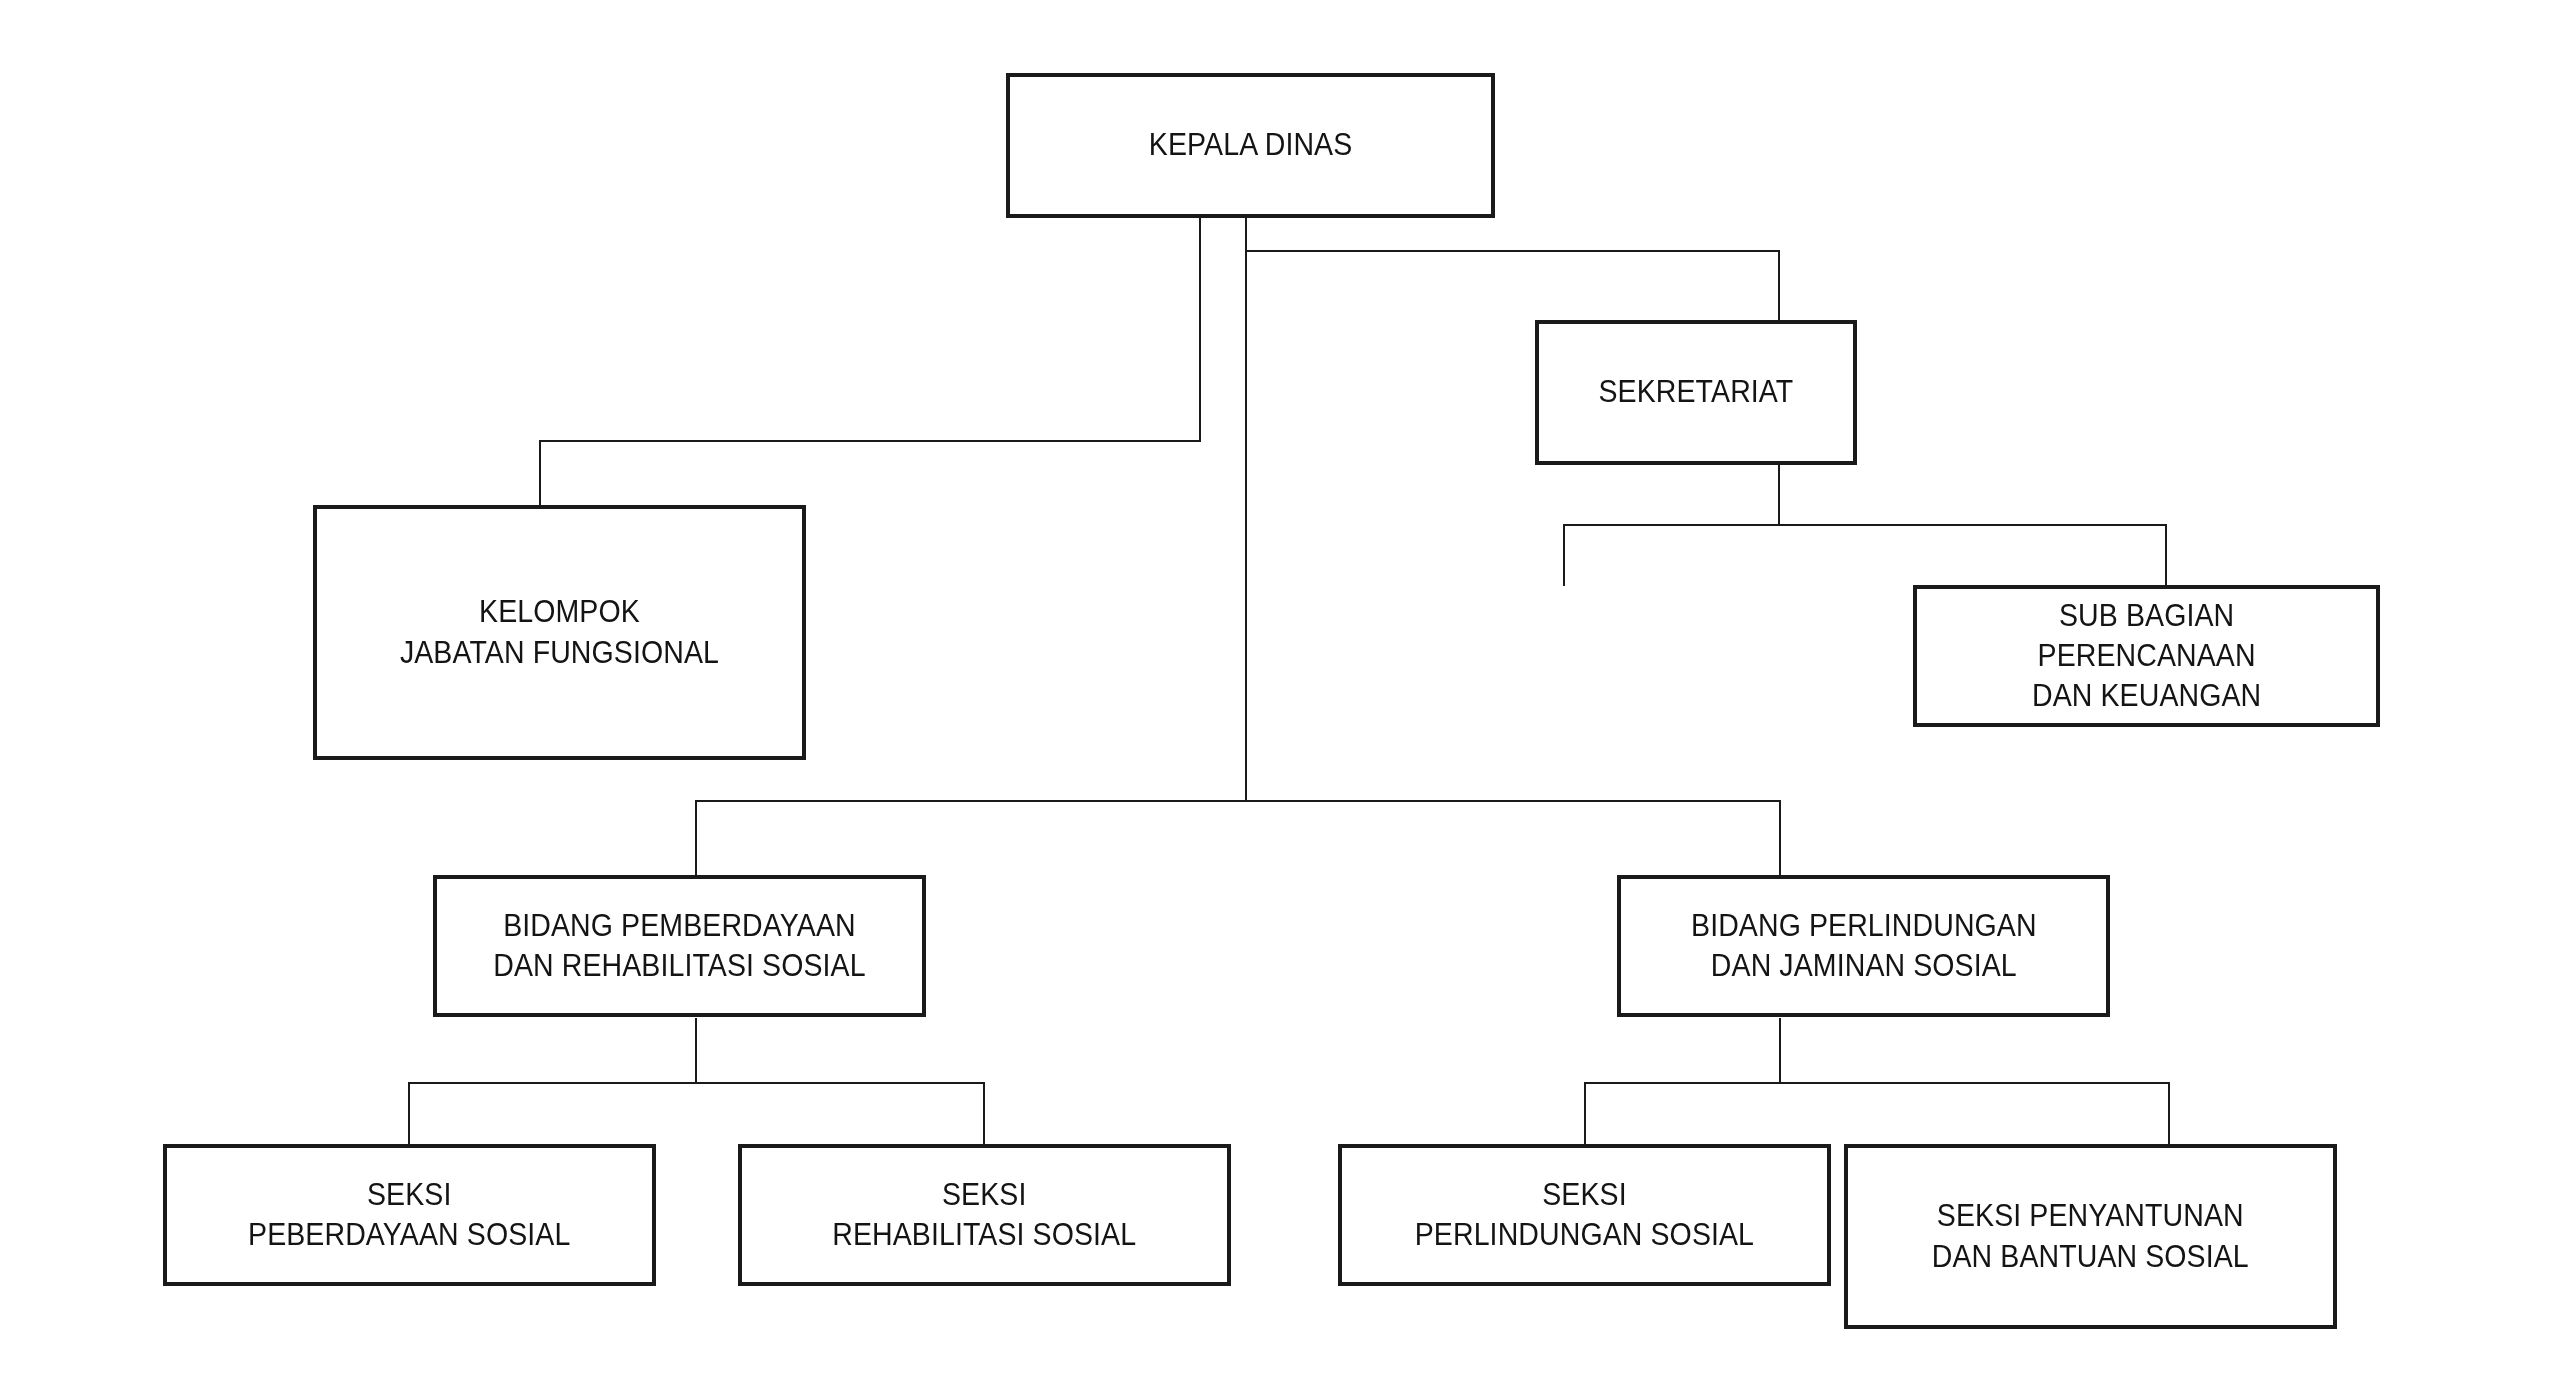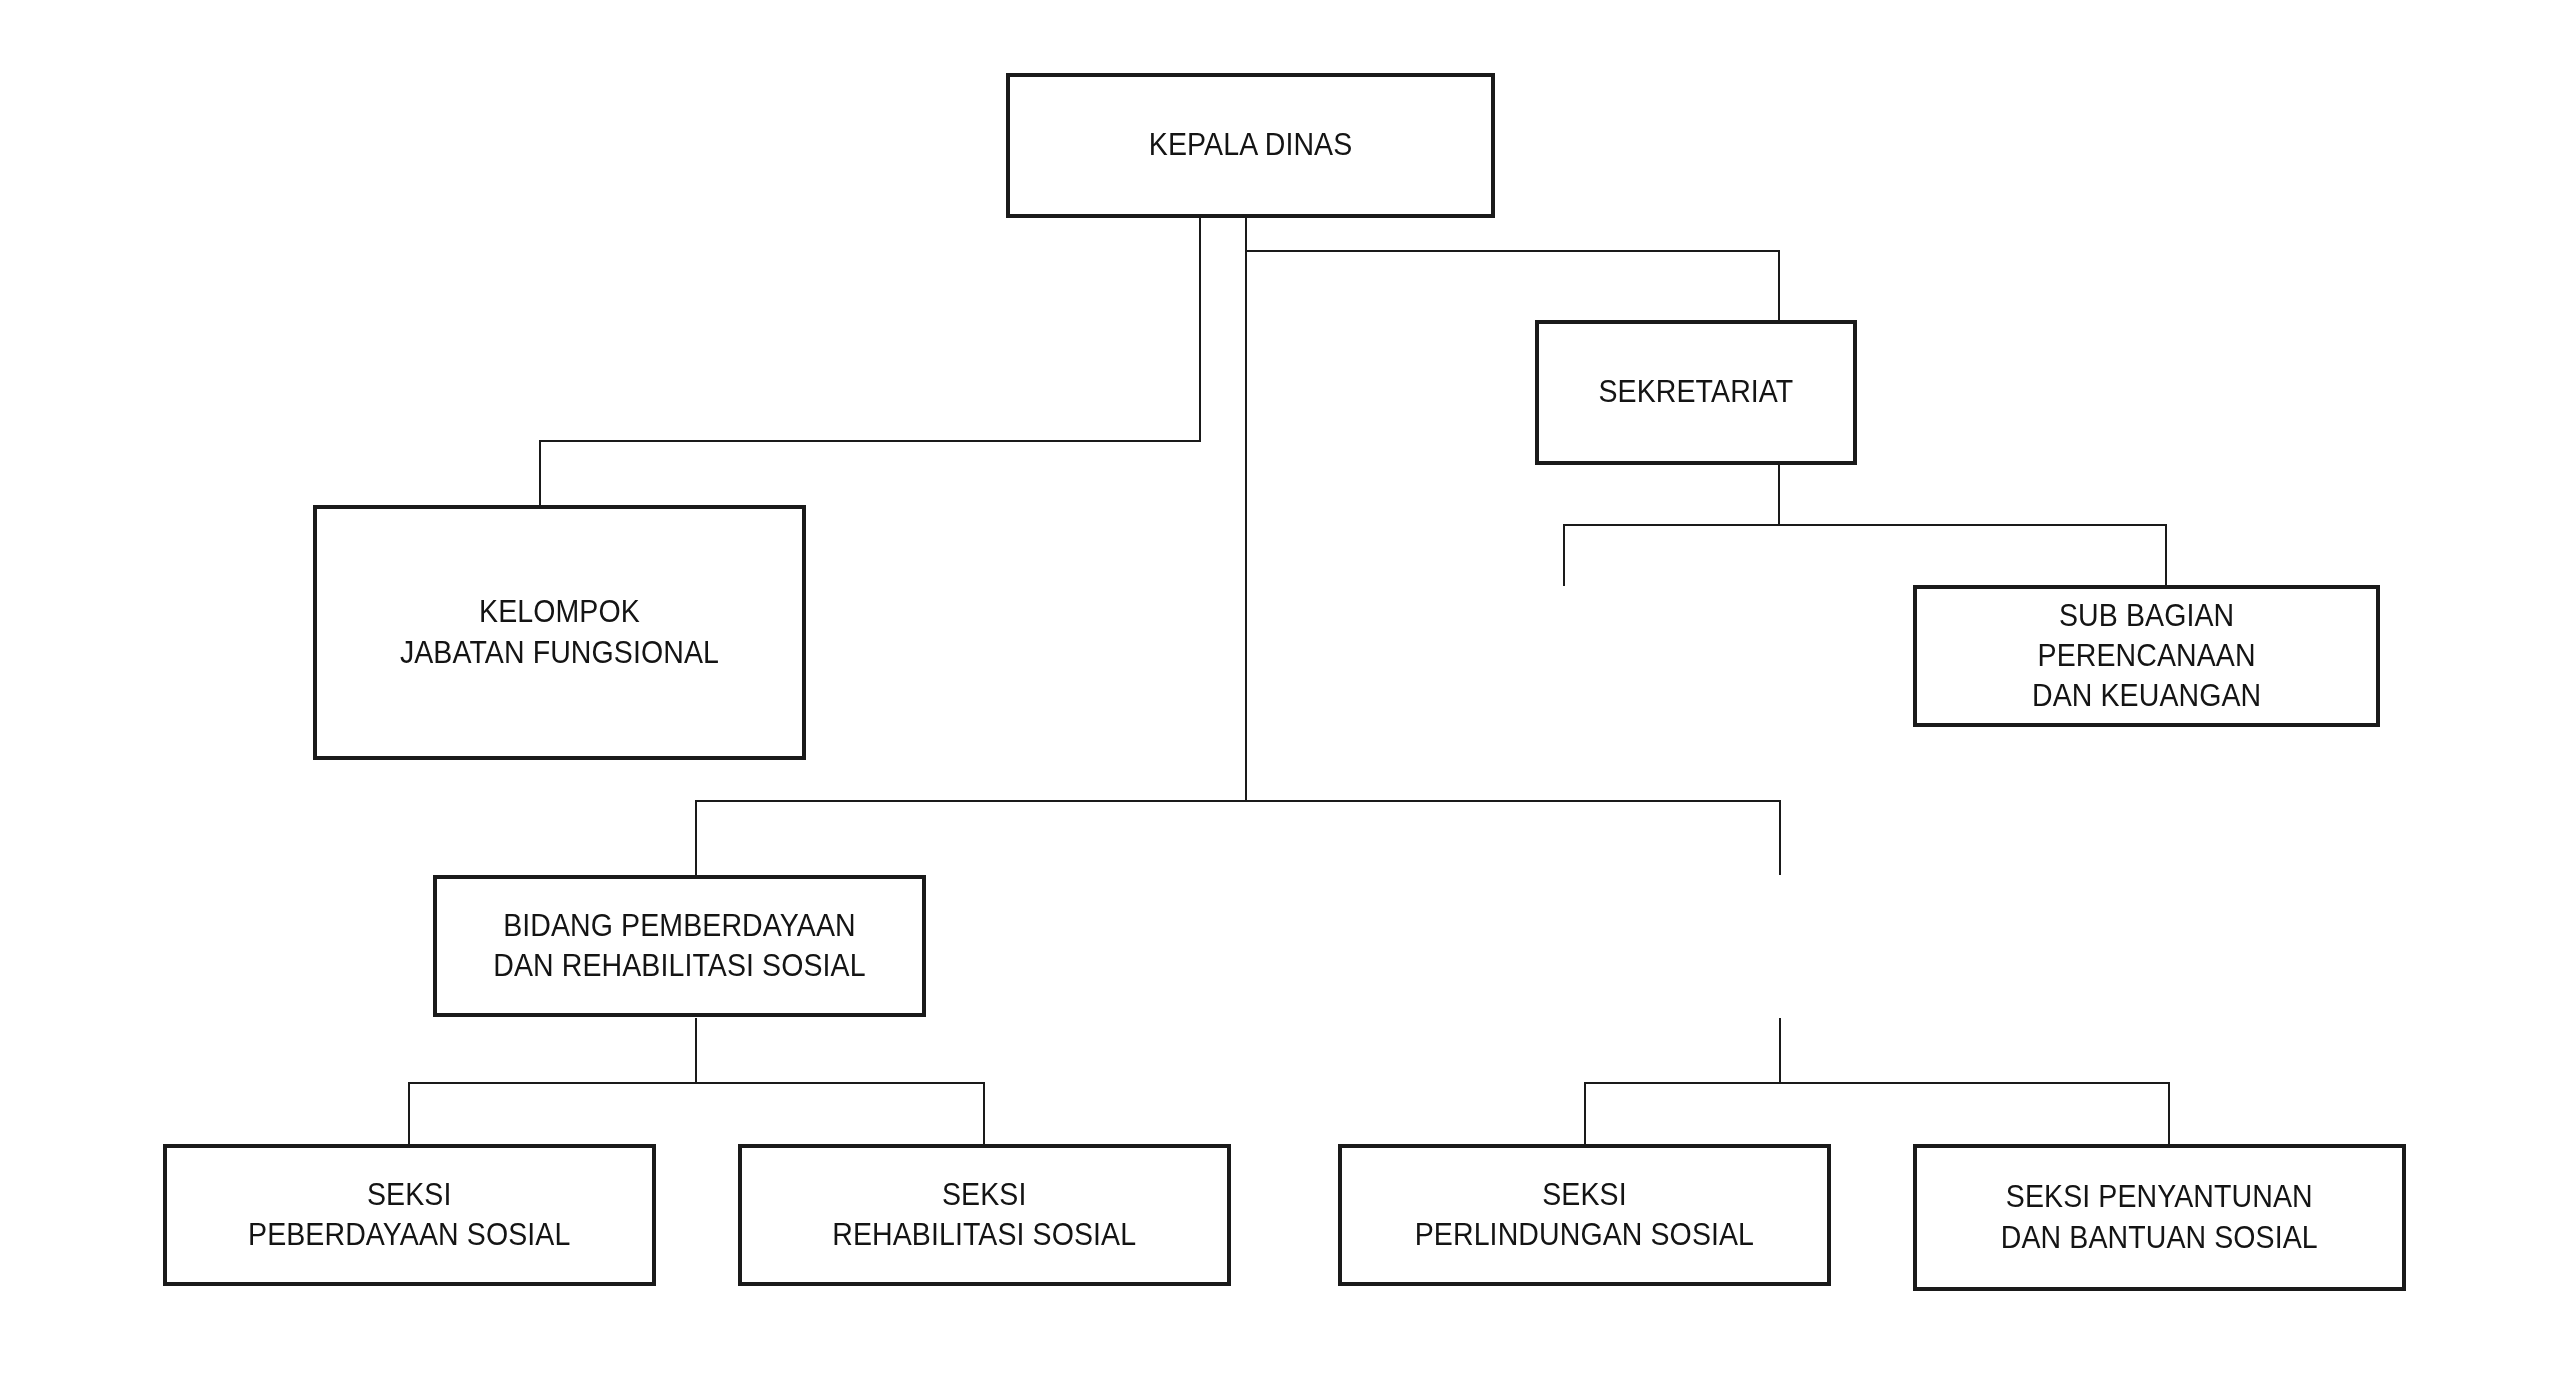--- a/index.html
+++ b/index.html
@@ -104,35 +104,39 @@
     <span class="node-label">SUB BAGIAN
 PERENCANAAN
 DAN KEUANGAN</span>
   </div>
 
   <div class="node" style="left:433px; top:875px; width:493px; height:142px;">
     <span class="node-label">BIDANG PEMBERDAYAAN
 DAN REHABILITASI SOSIAL</span>
   </div>
 
+  <div class="node" style="left:1617px; top:875px; width:493px; height:142px;">
+    <span class="node-label">BIDANG PERLINDUNGAN
+DAN JAMINAN SOSIAL</span>
+  </div>
 
   <div class="node" style="left:163px; top:1144px; width:493px; height:142px;">
     <span class="node-label">SEKSI
 PEBERDAYAAN SOSIAL</span>
   </div>
 
   <div class="node" style="left:738px; top:1144px; width:493px; height:142px;">
     <span class="node-label">SEKSI
 REHABILITASI SOSIAL</span>
   </div>
 
   <div class="node" style="left:1338px; top:1144px; width:493px; height:142px;">
     <span class="node-label">SEKSI
 PERLINDUNGAN SOSIAL</span>
   </div>
 
-  <div class="node" style="left:1913px; top:1144px; width:493px; height:147px;">
+  <div class="node" style="left:1844px; top:1144px; width:493px; height:185px;">
     <span class="node-label">SEKSI PENYANTUNAN
 DAN BANTUAN SOSIAL</span>
   </div>
 
 </div>
 
 
 </body></html>

